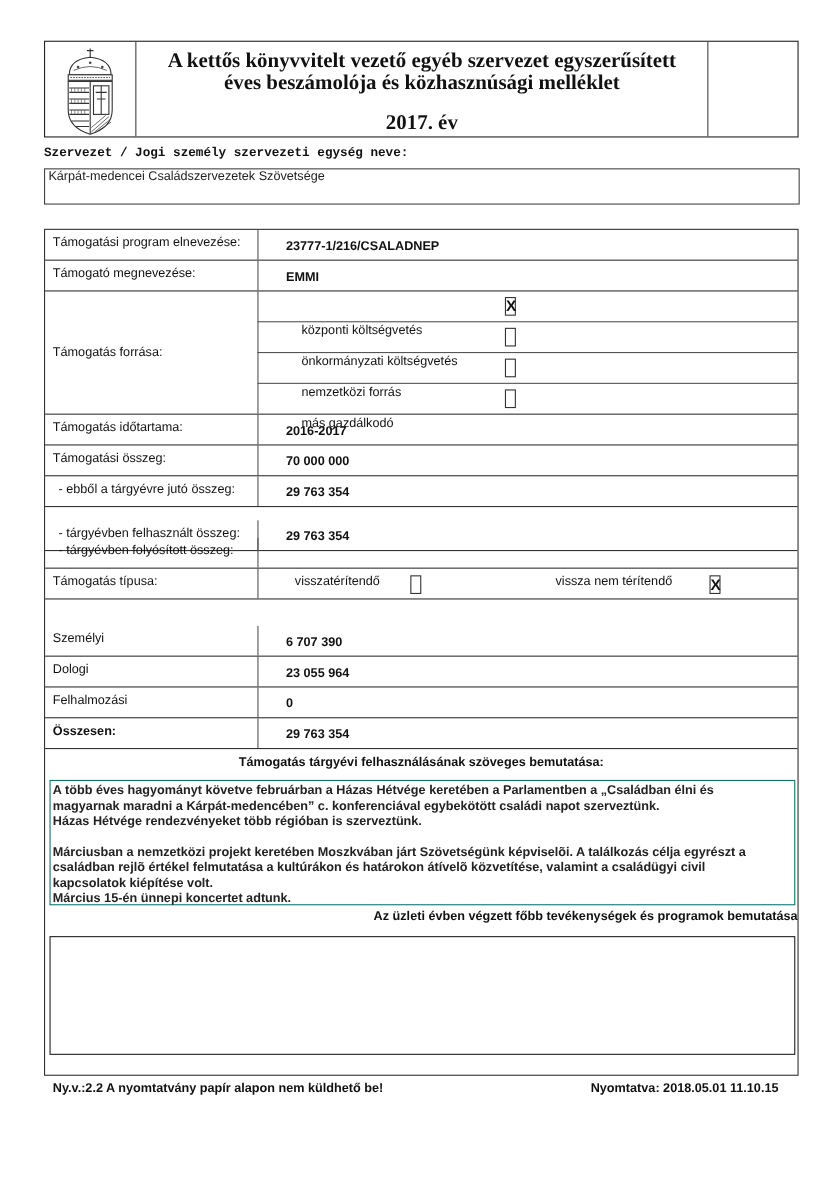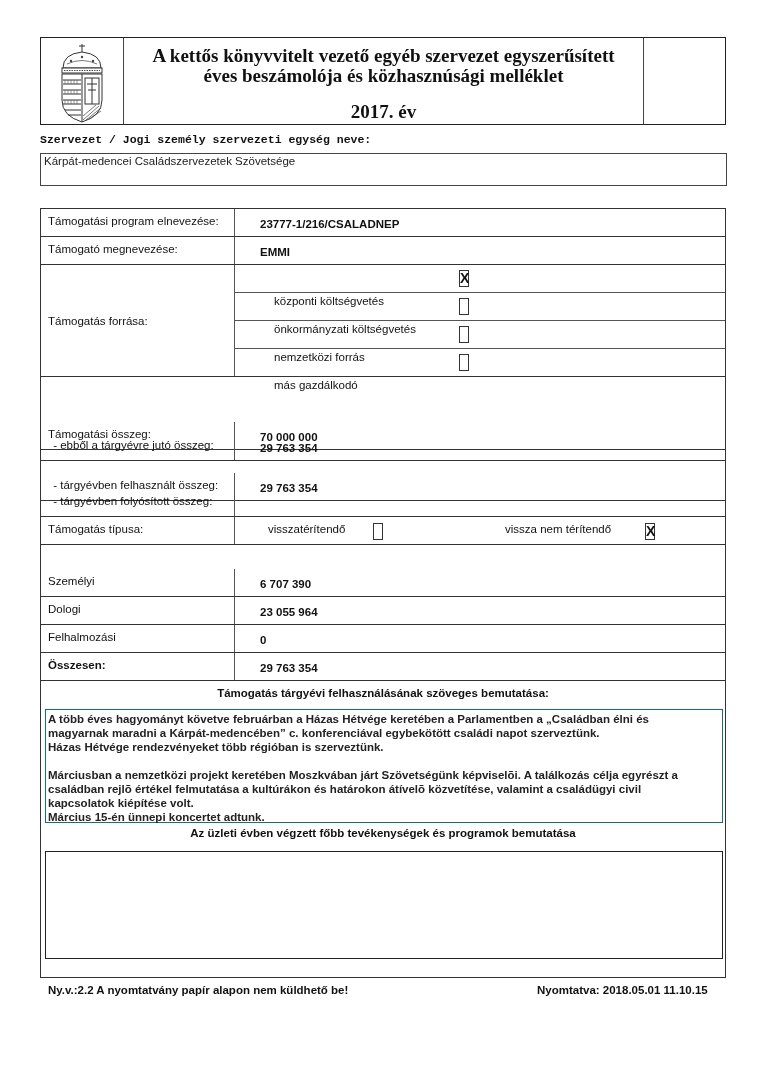--- a/index.html
+++ b/index.html
@@ -32,21 +32,21 @@
   .sub:last-child { border-bottom: none; }
   .sub .opt { position: absolute; left: 40px; top: 6px; font-size: 11.5px; margin-top: 24px; }
   .cb { position: absolute; width: 10px; height: 17px; border: 1px solid #333; box-sizing: border-box;
         font-family: "Liberation Sans Narrow", "Liberation Sans", sans-serif; font-size: 14px; font-weight: bold;
         line-height: 15px; text-align: center; background: #fff; }
   .sub .cb { left: 225px; top: 5px; }
   .centerhdr { position: absolute; left: 0; right: 0; top: 5px; text-align: center; font-size: 11.5px; font-weight: bold; }
 
   #textbox1 { left: 4px; top: 500px; width: 678px; height: 114px; border: 1px solid #0f766e; box-sizing: border-box; }
   #textbox1 p { margin: 0; padding: 2px 2px; font-size: 11.5px; font-weight: bold; line-height: 14px; color: #222; white-space: pre-wrap; }
-  #sec2-title { left: 0; width: 684px; top: 618px; text-align: center; font-size: 11.5px; font-weight: bold; }
+  #sec2-title { left: 0; width: 684px; top: 618px; text-align: right; font-size: 11.5px; font-weight: bold; }
   #textbox2 { left: 4px; top: 642px; width: 678px; height: 108px; border: 1px solid #222; box-sizing: border-box; }
 
   #footer-left { left: 48px; top: 984px; font-size: 11.5px; font-weight: bold; }
   #footer-right { left: 537px; top: 984px; font-size: 11.5px; font-weight: bold; }
 </style>
 </head>
 <body>
 
 <div id="hdr" class="abs">
   <div id="hdr-logo" class="abs">
@@ -151,22 +151,27 @@
     <div class="sub" style="top:56px;">
       <span class="opt">nemzetközi forrás</span>
       <span class="cb"></span>
     </div>
     <div class="sub" style="top:84px;">
       <span class="opt">más gazdálkodó</span>
       <span class="cb"></span>
     </div>
   </div>
 
-
-  <div class="row" style="top:213px;height:28px;">
+  <div class="row" style="top:168px;height:28px;">
+    <span class="lbl">Támogatás időtartama:</span>
+    <span class="vdiv"></span>
+    <span class="val">2016-2017</span>
+  </div>
+
+  <div class="row" style="top:196px;height:28px;">
     <span class="lbl">Támogatási összeg:</span>
     <span class="vdiv"></span>
     <span class="val">70 000 000</span>
   </div>
 
   <div class="row" style="top:224px;height:28px;">
     <span class="lbl indent" style="white-space:pre;"> - ebből a tárgyévre jutó összeg:</span>
     <span class="vdiv"></span>
     <span class="val">29 763 354</span>
   </div>

